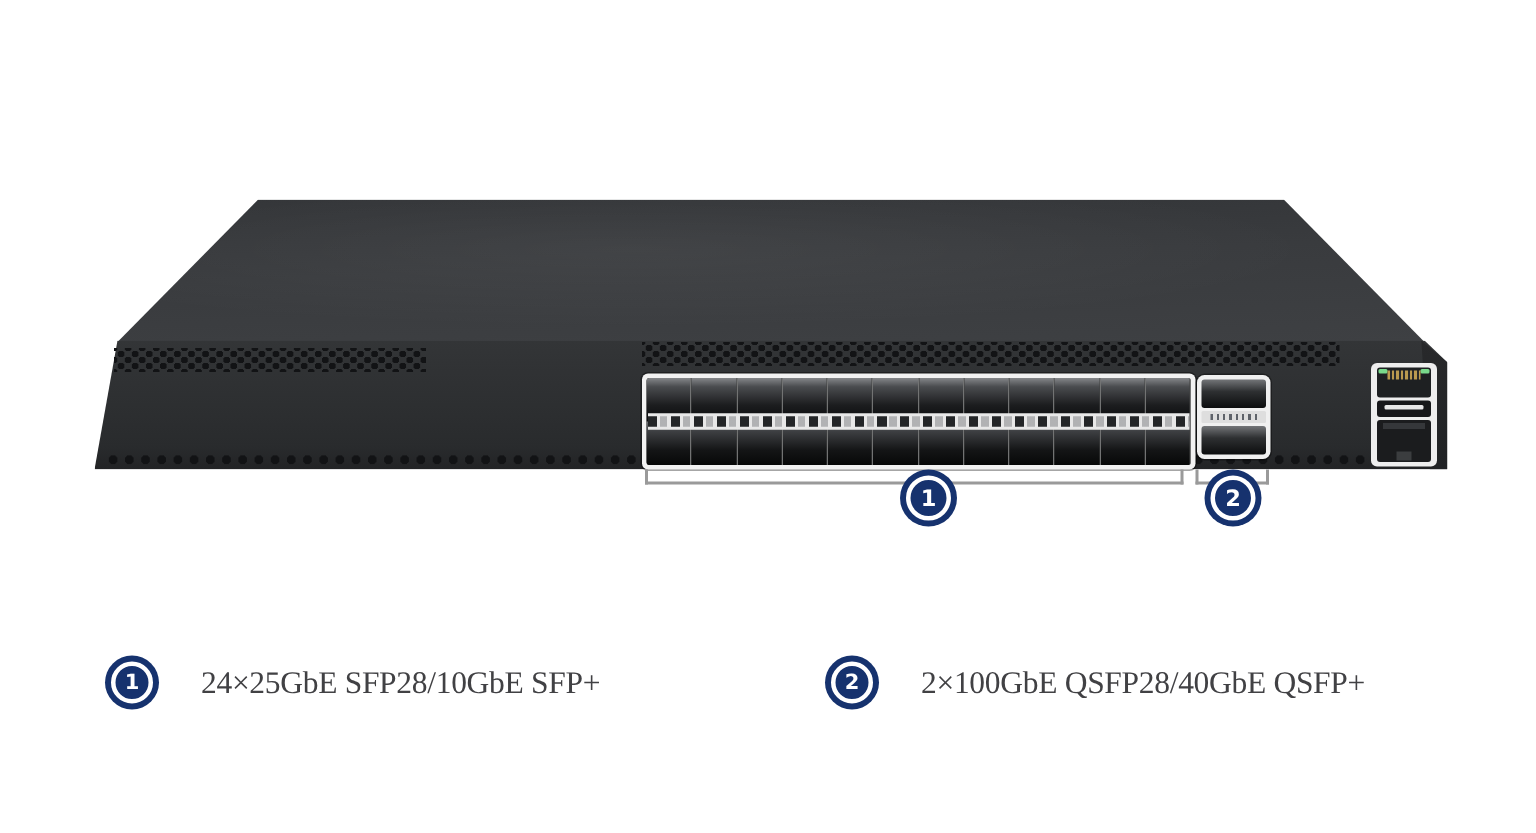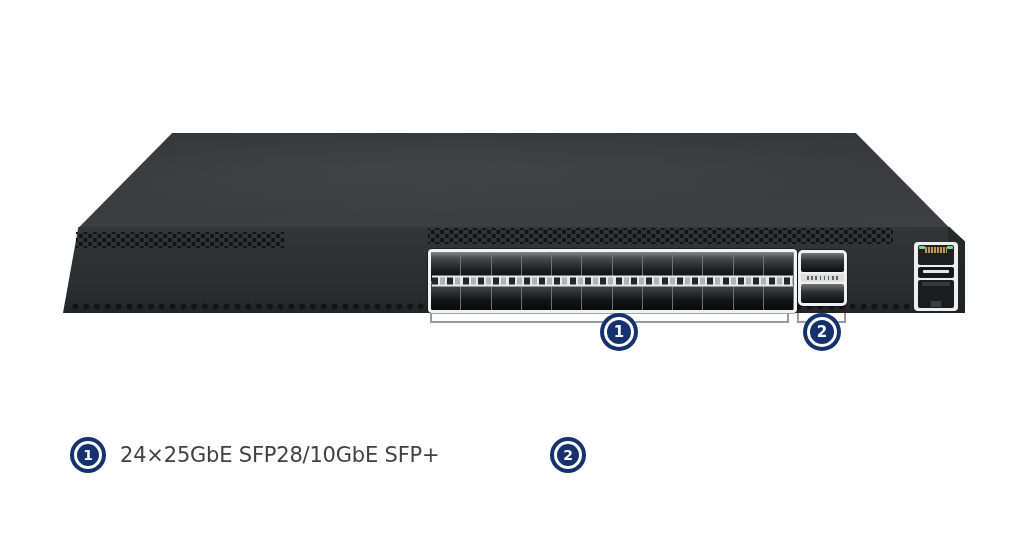--- a/index.html
+++ b/index.html
@@ -121,22 +121,23 @@
   .marker-1{left:600px;top:313px;}
   .marker-2{left:803px;top:313px;}
 
   
   .legend-item{z-index:8;display:flex;align-items:center;}
   .legend-1{left:70px;top:437px;}
   .legend-2{left:550px;top:437px;}
   .legend-marker{width:36px;height:36px;}
   .legend-marker .marker-core{width:22px;height:22px;font-size:14px;}
   .legend-label{
-    margin-left:14px;font-size:21px;color:#414144;font-weight:500;letter-spacing:-0.2px;
+    margin-left:28px;font-size:21px;color:#414144;font-weight:500;letter-spacing:-0.2px;
     white-space:nowrap;
+    font-family:Liberation Serif, serif;
   }
 </style>
 </head>
 <body>
 
 <div class="stage">
 
   <div class="abs chassis-top"></div>
   <div class="abs chassis-front"></div>
   <div class="abs chassis-side"></div>
@@ -239,15 +240,16 @@
     <div class="marker legend-marker" style="position:static;">
       <div class="marker-core">1</div>
     </div>
     <div class="legend-label">24×25GbE SFP28/10GbE SFP+</div>
   </div>
 
   <div class="abs legend-item legend-2">
     <div class="marker legend-marker" style="position:static;">
       <div class="marker-core">2</div>
     </div>
+    <div class="legend-label">2×100GbE QSFP28/40GbE QSFP+</div>
   </div>
 
 </div>
 
 </body></html>

